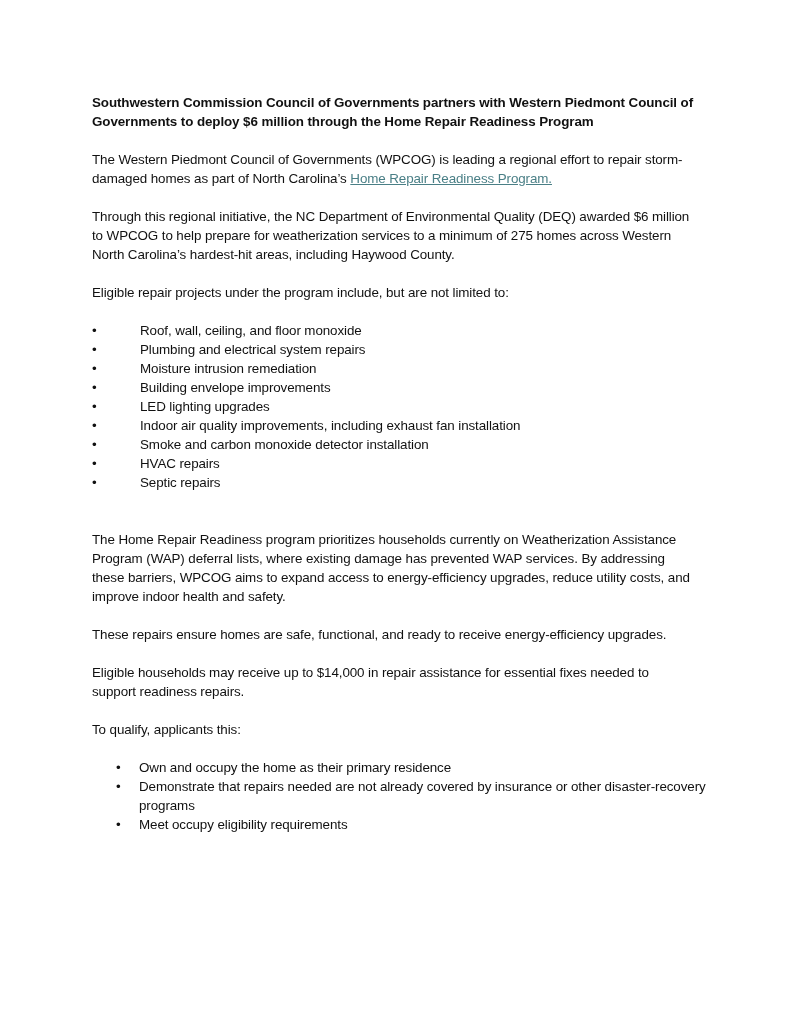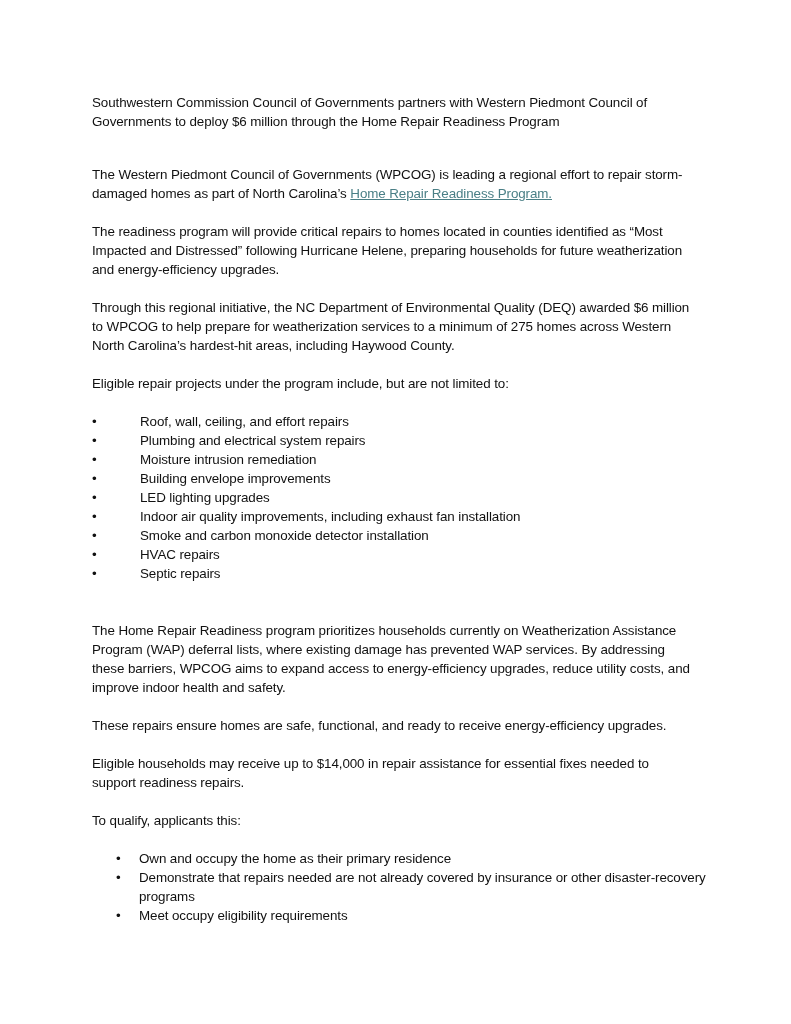--- a/index.html
+++ b/index.html
@@ -18,22 +18,22 @@
     .page {
       position: absolute;
       left: 92px;
       top: 93px;
       width: 620px;
       font-size: 13.4px;
       line-height: 19px;
       letter-spacing: -0.1px;
     }
     .title {
-      font-weight: normal;
-      margin: 0 0 34px 0;
+      font-weight: bold;
+      margin: 0 0 19px 0;
     }
     p {
       margin: 0 18px 19px 0;
     }
     .link {
       color: #4a7f86;
       text-decoration: underline;
     }
     ul.tab-bullets {
       list-style: none;
@@ -65,26 +65,25 @@
     }
   </style>
 </head>
 <body>
 
 <div class="page">
   <p class="title">Southwestern Commission Council of Governments partners with Western Piedmont Council of Governments to deploy $6 million through the Home Repair Readiness Program</p>
 
   <p><span>The Western Piedmont Council of Governments (WPCOG) is leading a regional effort to repair storm-damaged homes as part of North Carolina’s </span><a class="link">Home Repair Readiness Program.</a></p>
 
-  <p>The readiness program will provide critical repairs to homes located in counties identified as “Most Impacted and Distressed” following Hurricane Helene, preparing households for future weatherization and energy-efficiency upgrades.</p>
   <p>Through this regional initiative, the NC Department of Environmental Quality (DEQ) awarded $6 million to WPCOG to help prepare for weatherization services to a minimum of 275 homes across Western North Carolina’s hardest-hit areas, including Haywood County.</p>
   <p>Eligible repair projects under the program include, but are not limited to:</p>
 
   <ul class="tab-bullets">
-    <li><span class="bullet">•</span><span>Roof, wall, ceiling, and effort repairs</span></li>
+    <li><span class="bullet">•</span><span>Roof, wall, ceiling, and floor monoxide</span></li>
     <li><span class="bullet">•</span><span>Plumbing and electrical system repairs</span></li>
     <li><span class="bullet">•</span><span>Moisture intrusion remediation</span></li>
     <li><span class="bullet">•</span><span>Building envelope improvements</span></li>
     <li><span class="bullet">•</span><span>LED lighting upgrades</span></li>
     <li><span class="bullet">•</span><span>Indoor air quality improvements, including exhaust fan installation</span></li>
     <li><span class="bullet">•</span><span>Smoke and carbon monoxide detector installation</span></li>
     <li><span class="bullet">•</span><span>HVAC repairs</span></li>
     <li><span class="bullet">•</span><span>Septic repairs</span></li>
   </ul>
 

